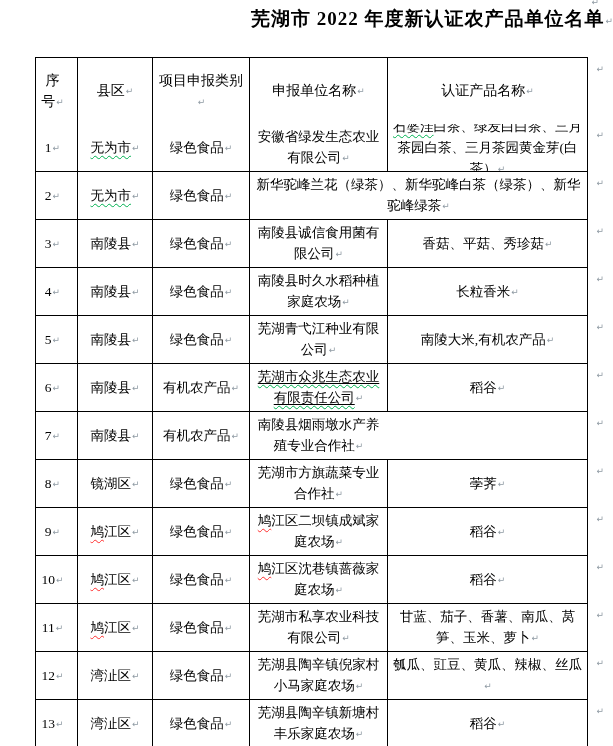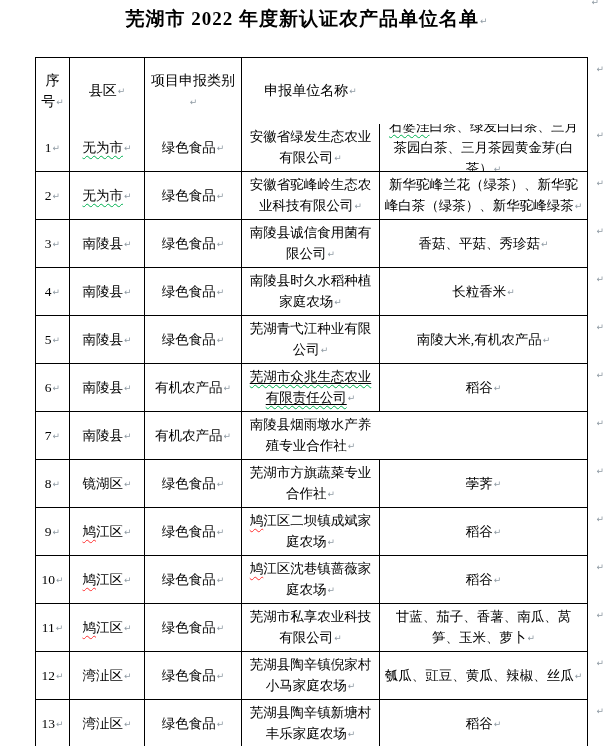--- a/index.html
+++ b/index.html
@@ -3,21 +3,21 @@
 <meta charset="utf-8">
 <style>
   html,body{margin:0;padding:0;}
   body{
     width:613px;height:746px;overflow:hidden;position:relative;
     background:#ffffff;color:#000;
     font-family:"Liberation Serif","DejaVu Serif",serif;
   }
   .doc-title{
     position:absolute;top:6px;left:0;width:100%;
-    text-align:center;font-size:19px;font-weight:bold;letter-spacing:1px;
+    text-align:right;font-size:19px;font-weight:bold;letter-spacing:1px;
     white-space:nowrap;
   }
   .mark{
     color:#8f9aa3;
     font-family:"DejaVu Sans",sans-serif;
     font-size:9px;font-weight:normal;letter-spacing:0;
     margin-left:1px;vertical-align:1px;
   }
   .page-corner-mark{position:absolute;top:-3px;right:14px;}
   .tbl{
@@ -28,21 +28,21 @@
   .row + .row{border-top:1px solid #000;}
   .row.hdr{height:66px;}
   .row.data{height:47px;}
   .cell{
     box-sizing:border-box;
     display:flex;align-items:center;justify-content:center;
     padding:1px 3px;overflow:hidden;
   }
   .cell + .cell{border-left:1px solid #000;}
   .c0{width:33px;}
-  .c1{width:75px;}
+  .c1{width:75px;margin-left:8px;}
   .c2{width:97px;}
   .c3{width:138px;}
   .c4{flex:1;}
   .inner{
     width:100%;text-align:center;
     font-size:13.5px;line-height:21px;
   }
   .hdr .inner{font-size:14px;}
   .row-end{position:absolute;right:-17px;top:6px;}
   .wavy-green{
@@ -77,20 +77,23 @@
     </div>
     <div class="cell c1">
       <div class="inner"><span>县区</span><span class="mark">↵</span></div>
     </div>
     <div class="cell c2">
       <div class="inner"><span>项目申报类别</span><span class="mark">↵</span></div>
     </div>
     <div class="cell c3">
       <div class="inner"><span>申报单位名称</span><span class="mark">↵</span></div>
     </div>
+    <div class="cell c4">
+      <div class="inner"><span>认证产品名称</span><span class="mark">↵</span></div>
+    </div>
     <span class="mark row-end">↵</span>
   </div>
 
   <div id="tbody">
   <div class="row data">
     <div class="cell c0">
       <div class="inner"><span class="txt f-no">1</span><span class="mark">↵</span></div>
     </div>
     <div class="cell c1">
       <div class="inner"><span class="txt f-county"><span class="wavy-green">无为市</span></span><span class="mark">↵</span></div>
@@ -110,23 +113,20 @@
   <div class="row data">
     <div class="cell c0">
       <div class="inner"><span class="txt f-no">2</span><span class="mark">↵</span></div>
     </div>
     <div class="cell c1">
       <div class="inner"><span class="txt f-county"><span class="wavy-green">无为市</span></span><span class="mark">↵</span></div>
     </div>
     <div class="cell c2">
       <div class="inner"><span class="txt f-category">绿色食品</span><span class="mark">↵</span></div>
     </div>
-    <div class="cell c3">
-      <div class="inner"><span class="txt f-unit">安徽省驼峰岭生态农业科技有限公司</span><span class="mark">↵</span></div>
-    </div>
     <div class="cell c4">
       <div class="inner"><span class="txt f-products">新华驼峰兰花（绿茶）、新华驼峰白茶（绿茶）、新华驼峰绿茶</span><span class="mark">↵</span></div>
     </div>
     <span class="mark row-end">↵</span>
   </div>
 
   <div class="row data">
     <div class="cell c0">
       <div class="inner"><span class="txt f-no">3</span><span class="mark">↵</span></div>
     </div>

